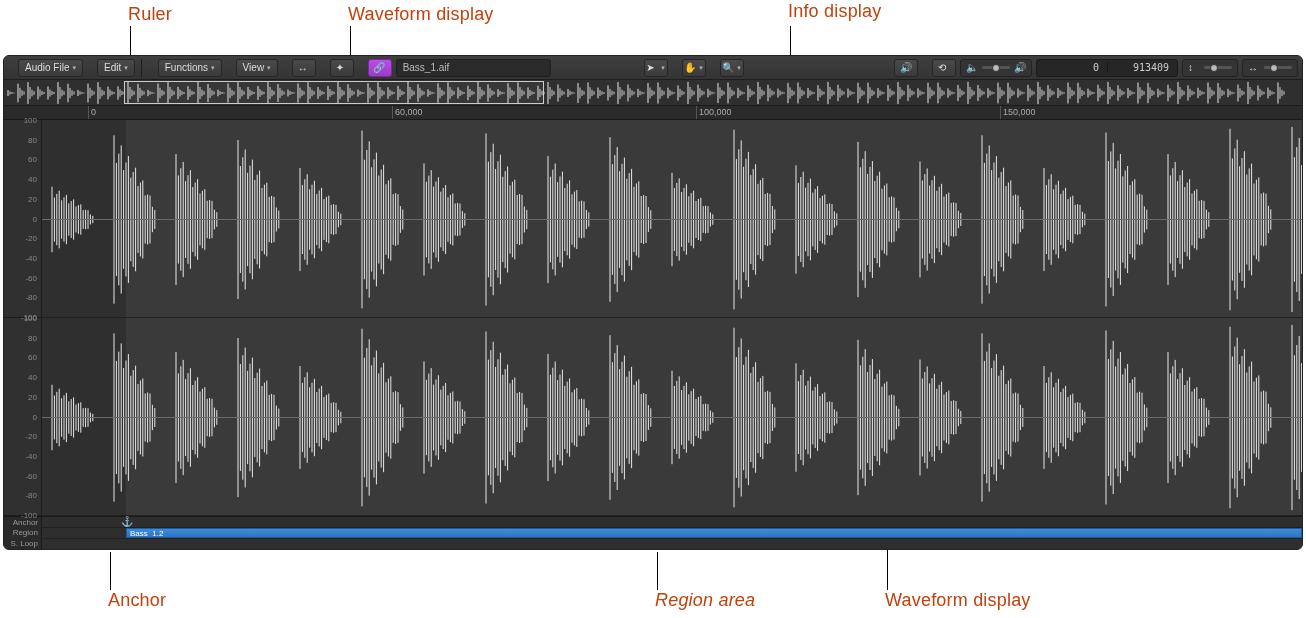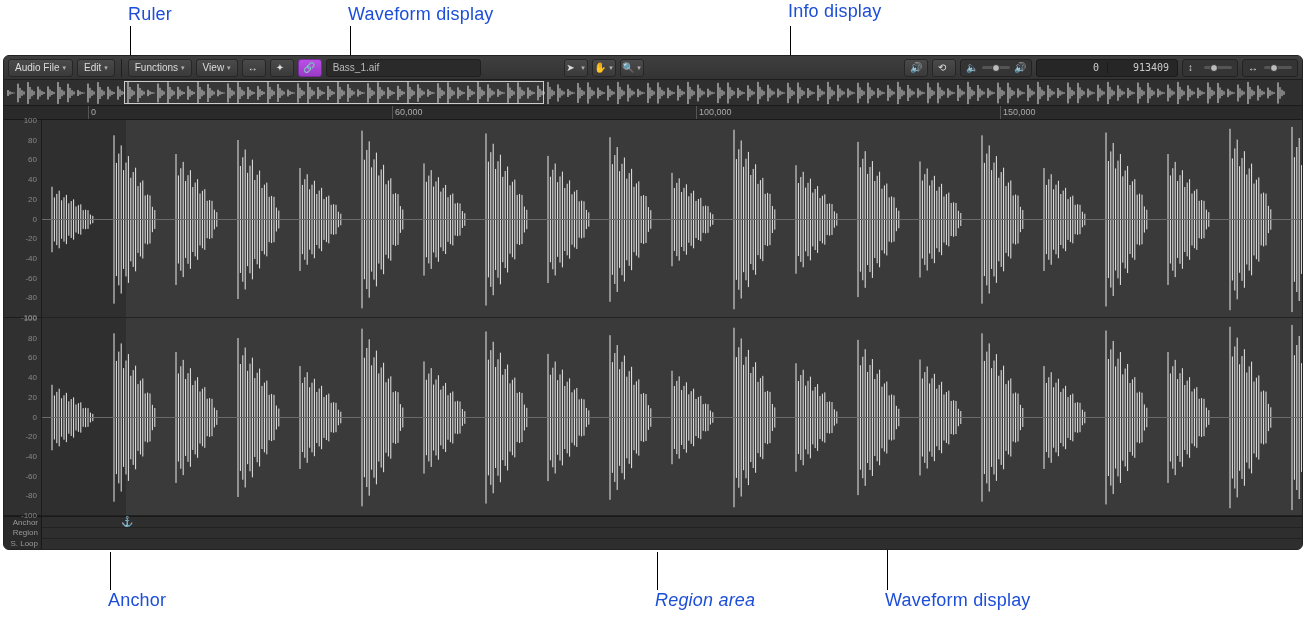--- a/index.html
+++ b/index.html
@@ -11,21 +11,21 @@
     color: #ccc;
     background: #fff;
     position: relative;
     overflow: hidden;
   }
 
   
   .callout {
     position: absolute;
     font-size: 18px;
-    color: #1d4ed8;
+    color: #c2410c;
     font-weight: 400;
     letter-spacing: 0.2px;
   }
   .callout-line {
     position: absolute;
     background: #000;
   }
 
   
   .editor {
@@ -58,20 +58,21 @@
     height: 18px;
     padding: 0 6px;
     background: linear-gradient(#4a4a4a,#3a3a3a);
     border: 1px solid #262626;
     border-radius: 3px;
     display: flex;
     align-items: center;
     gap: 3px;
     cursor: default;
     white-space: nowrap;
+    margin-left: 10px;
   }
   .tb-btn.icon-only { width: 24px; justify-content: center; padding:0; }
   .tb-btn .chev { font-size:7px; opacity:.7; }
   .tb-sep { width:1px; height:18px; background:#1e1e1e; margin:0 2px;}
   .tb-btn.accent { background: linear-gradient(#bb4fe6,#9a3bc8); border-color:#7a2aa0;}
   .tb-info {
     height:18px; width:155px;
     background:#2a2a2a; border:1px solid #1e1e1e; border-radius:3px;
     padding:0 6px; display:flex; align-items:center; color:#bbb; font-size:10px;
   }
@@ -1593,17 +1594,22 @@
   <div class="region-rows">
     <div class="region-labels">
       <div>Anchor</div>
       <div>Region</div>
       <div>S. Loop</div>
     </div>
     <div class="region-tracks">
       <div class="region-row">
         <div class="anchor-mark" id="anchor-mark" style="left: 79px;">⚓</div>
       </div>
+      <div class="region-row">
+        <div class="region-bar" id="region-bar" style="left: 84px; right: 0px;">
+          <span>Bass_1.2</span>
+        </div>
+      </div>
       <div class="region-row"></div>
     </div>
   </div>
 
 </div>
 
 </body></html>

